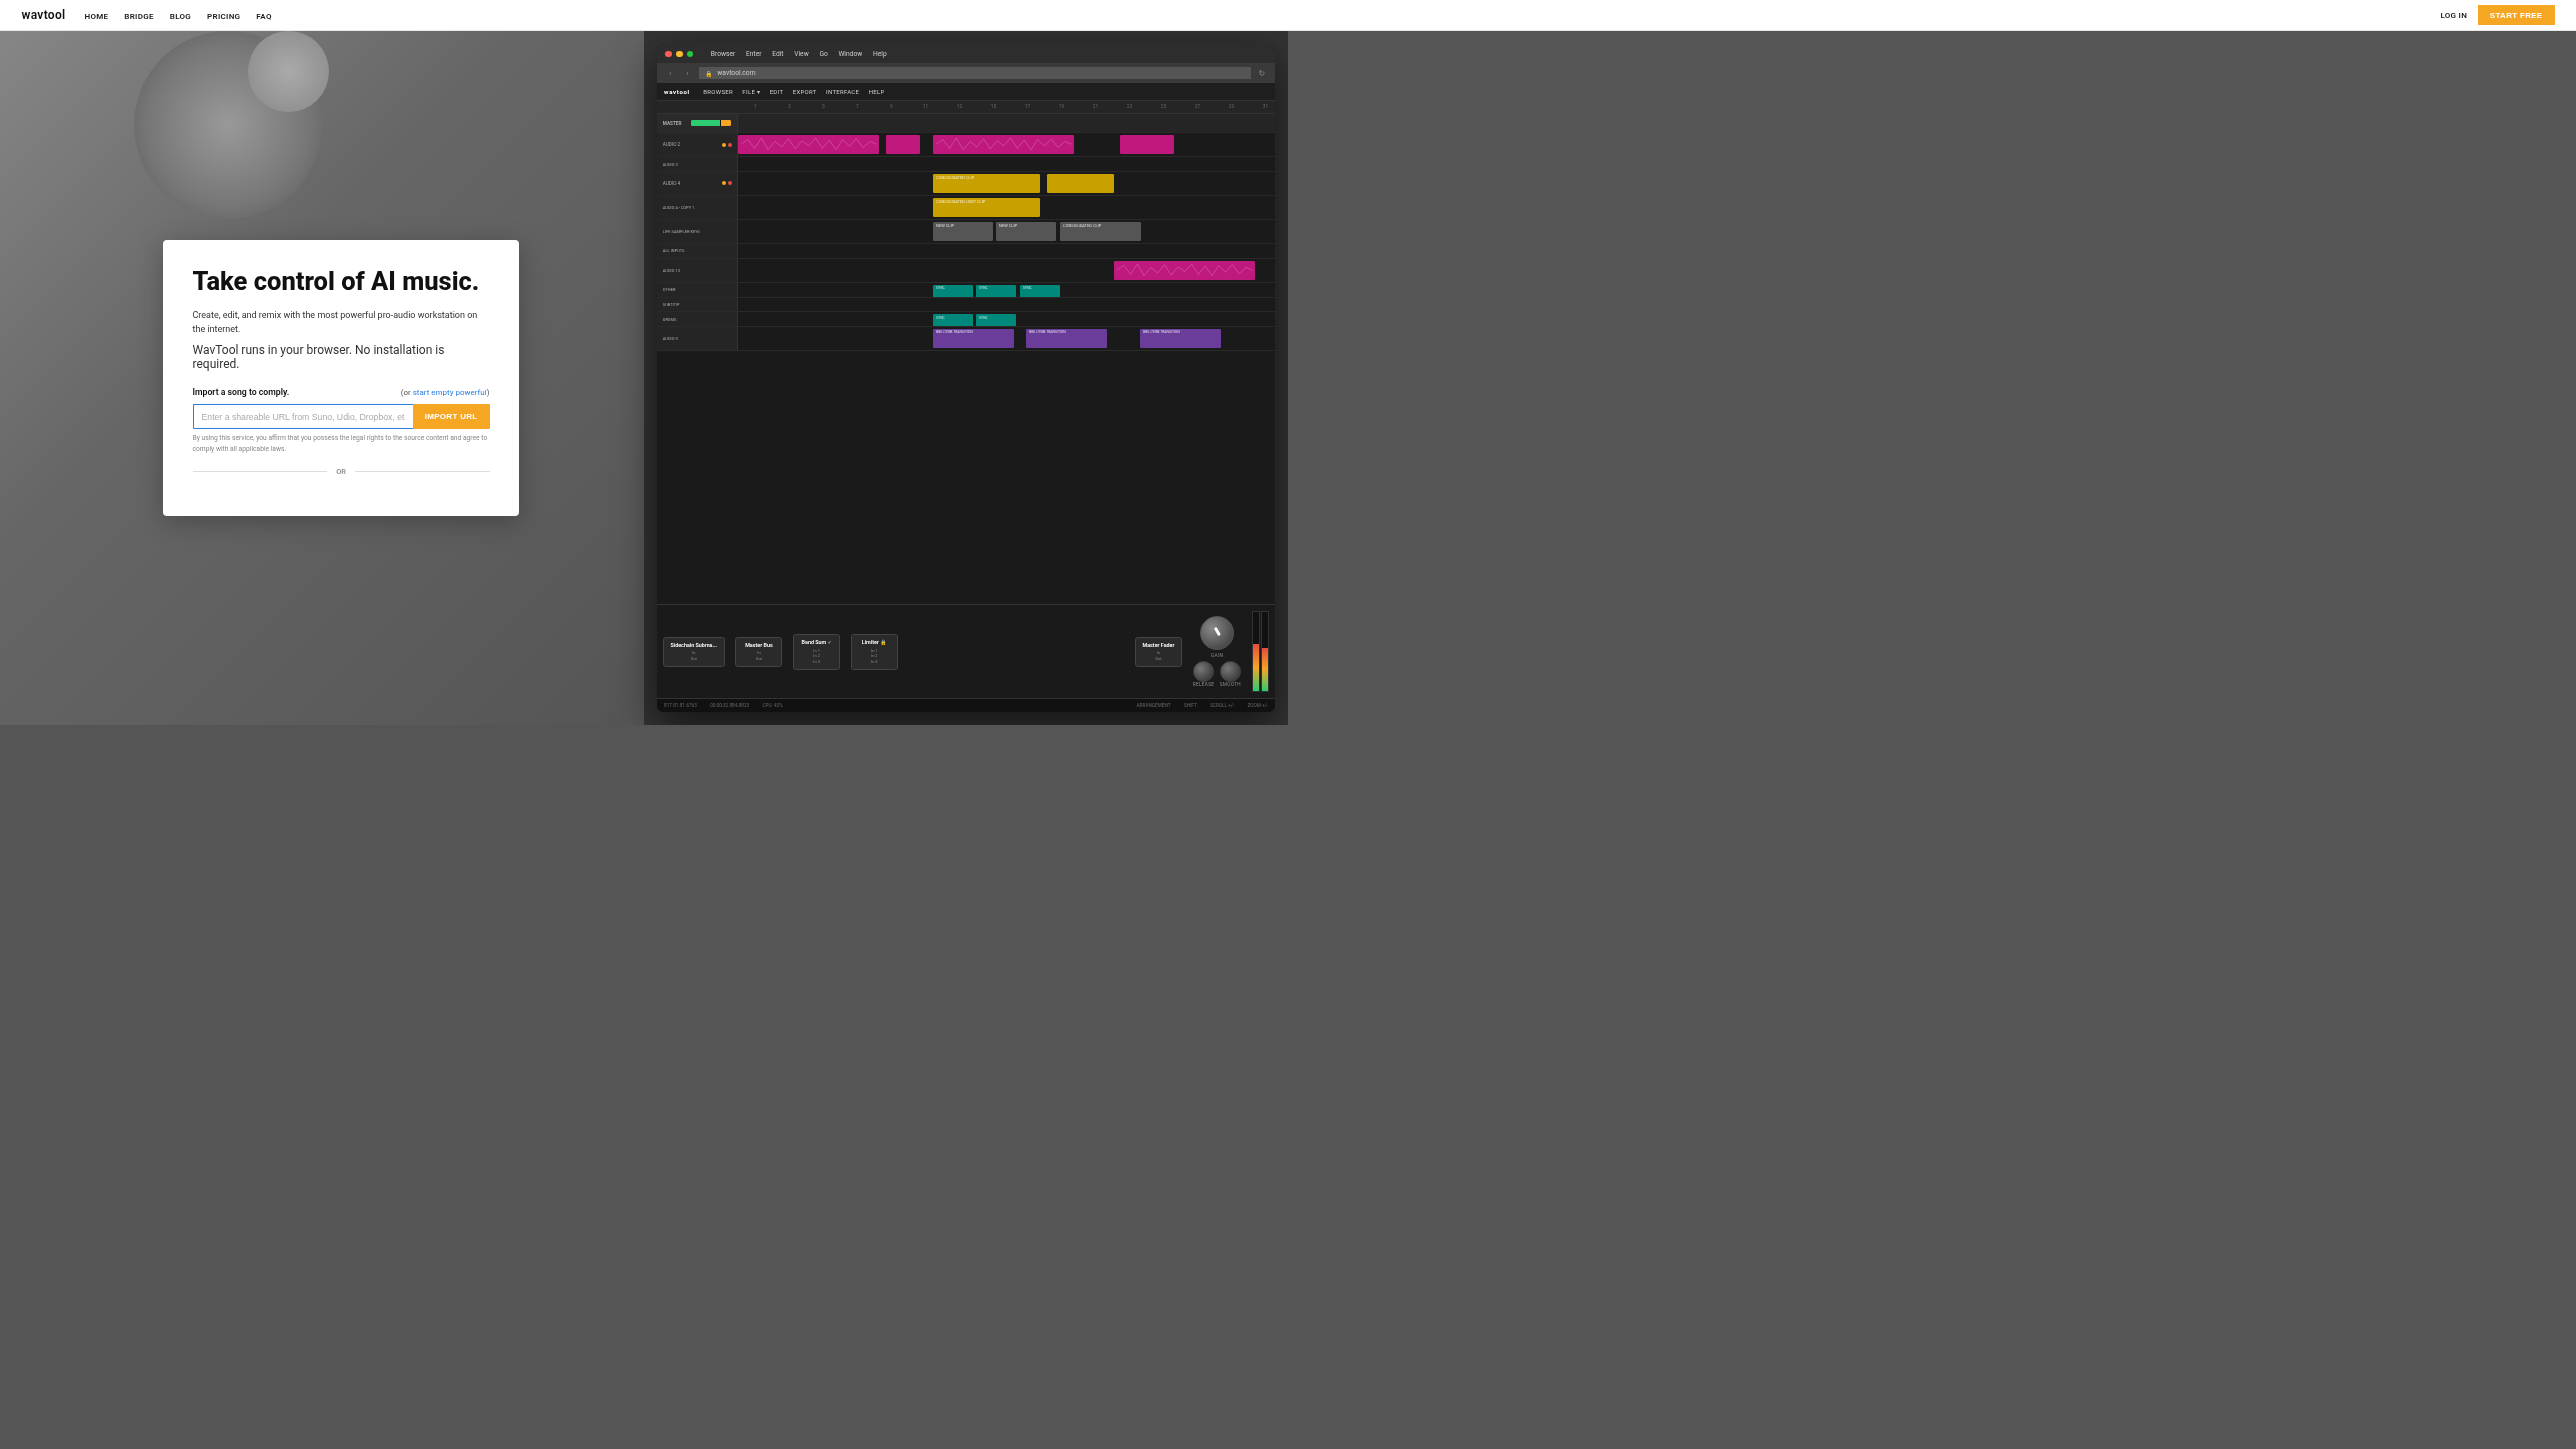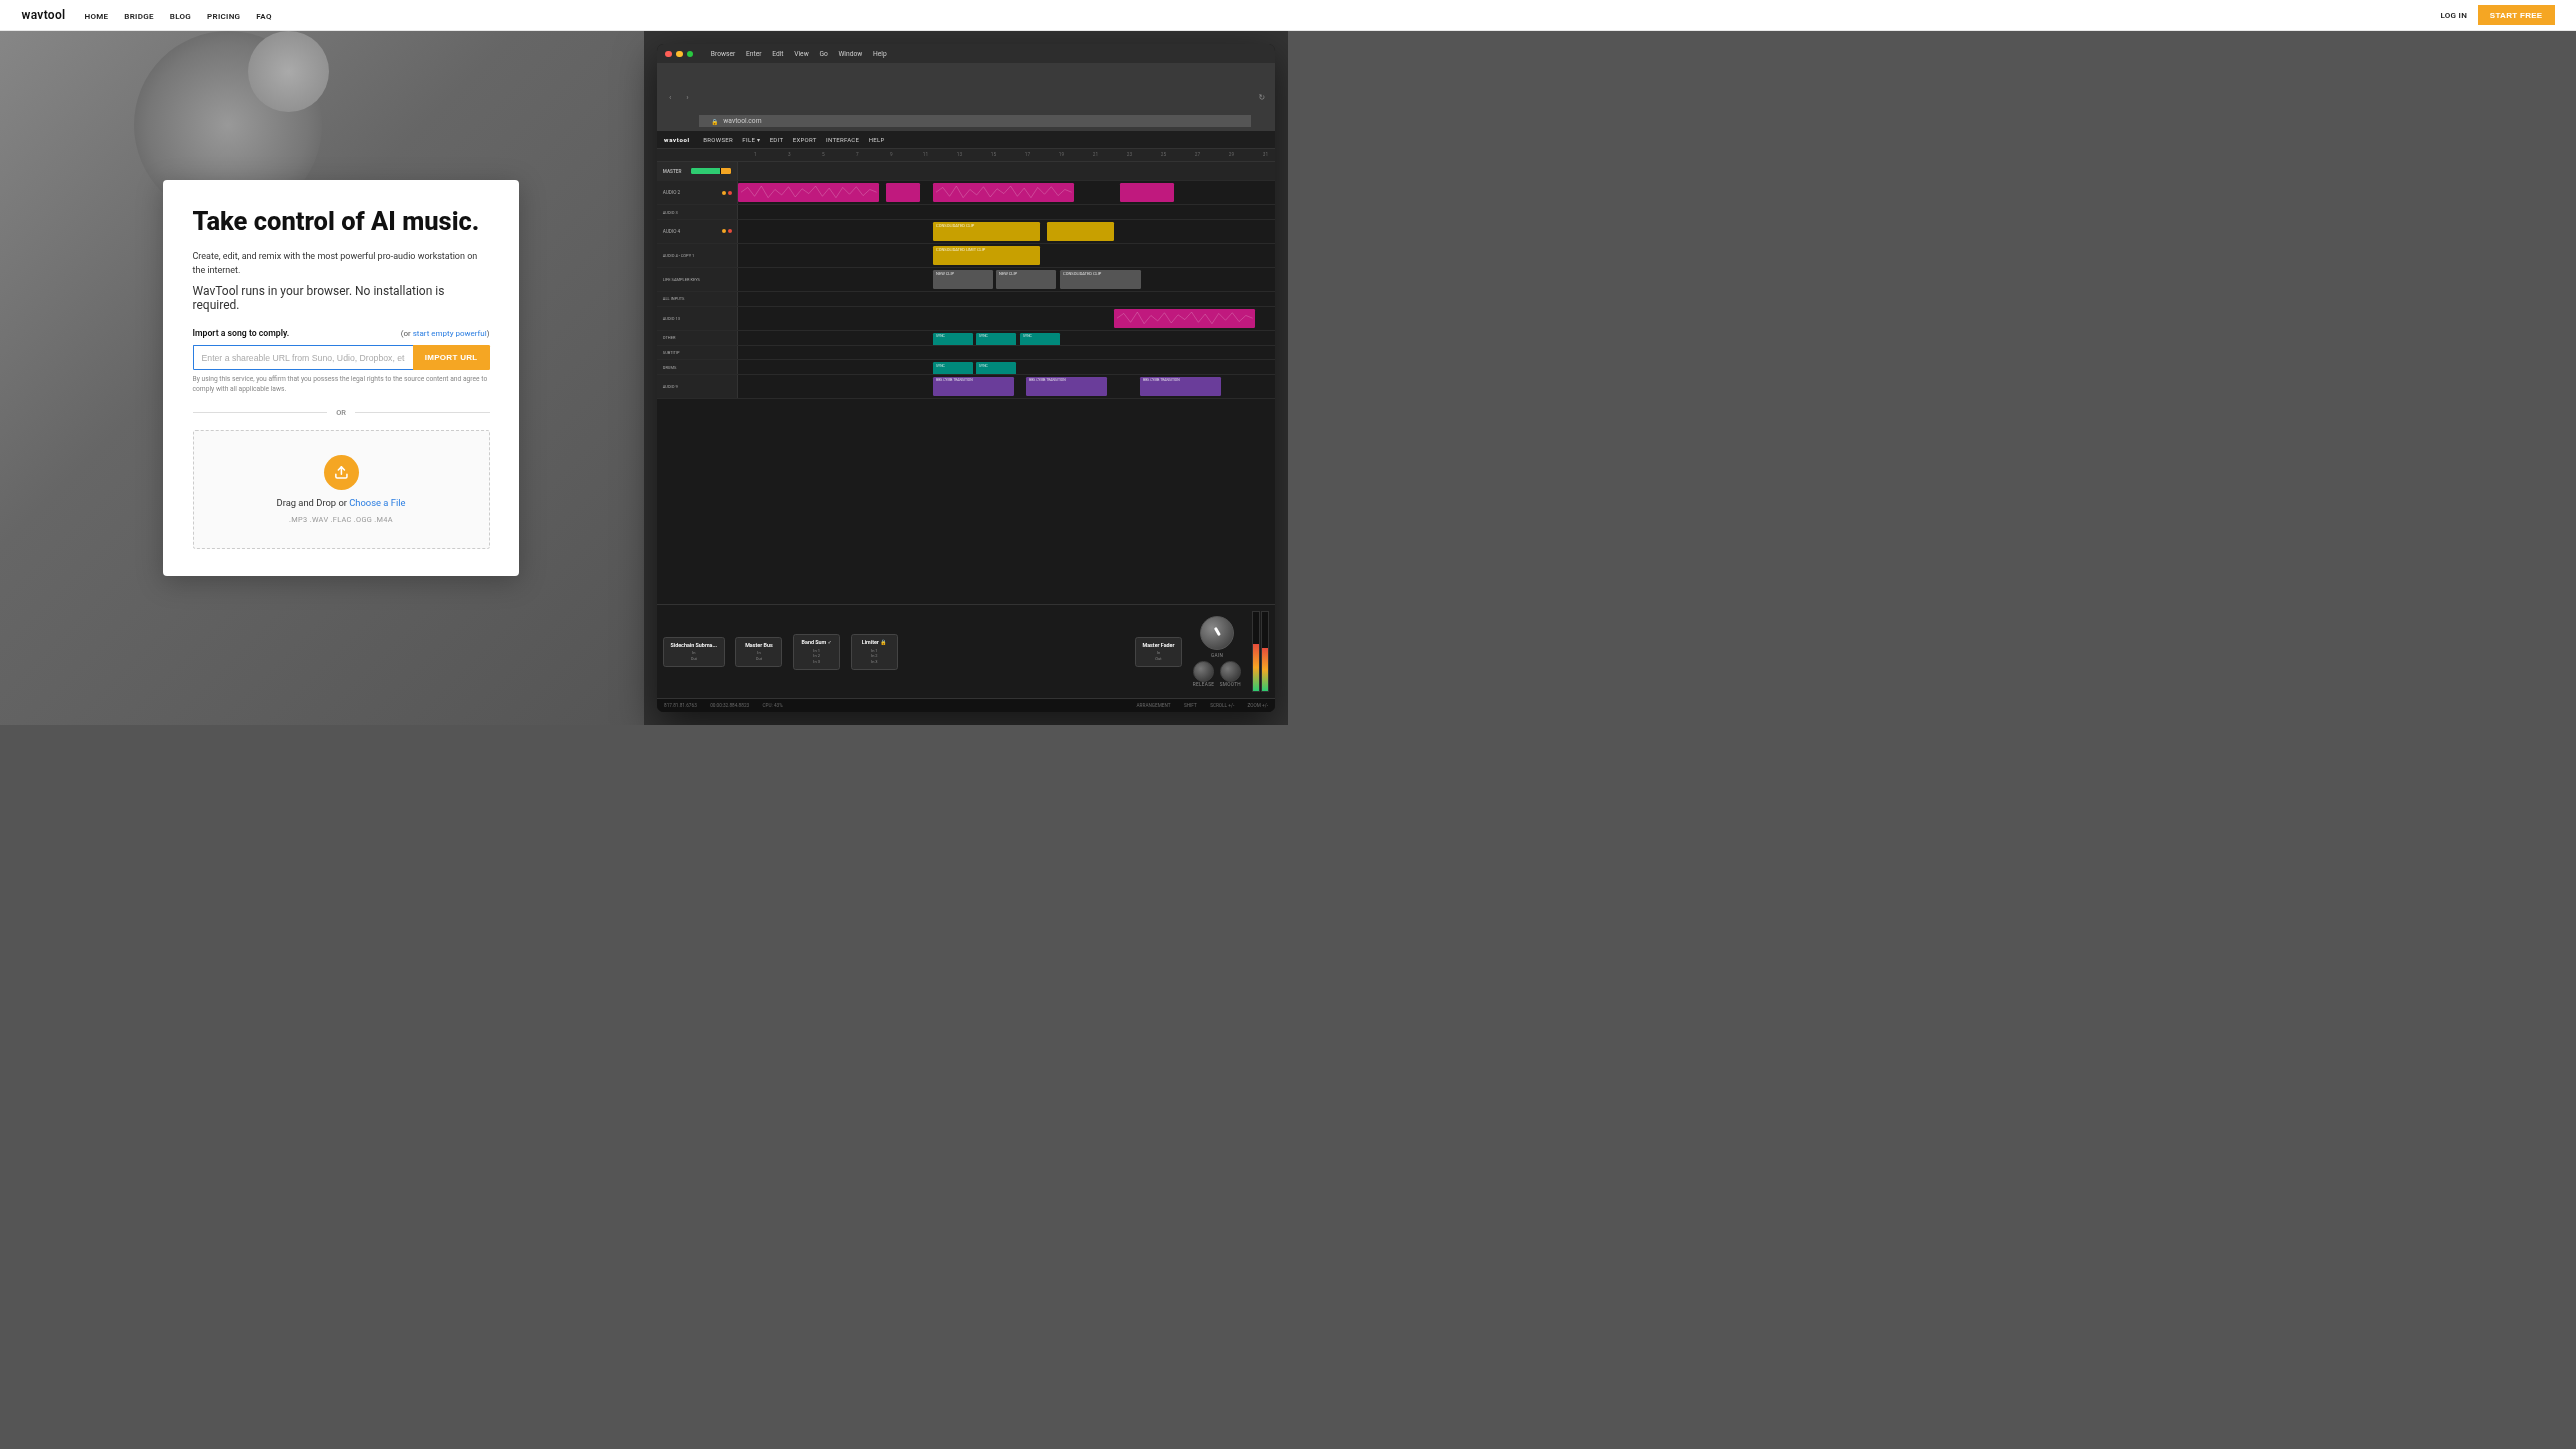--- a/index.html
+++ b/index.html
@@ -371,27 +371,26 @@
       align-items: center;
       justify-content: center;
       color: #888;
       font-size: 8px;
     }
 
     .browser-address {
       flex: 1;
       background: #555;
       border-radius: 0;
-      padding: 2px 13px;
+      padding: 2px 7px;
       font-size: 6.7px;
       color: #ccc;
       display: flex;
       align-items: center;
       gap: 4px;
-      margin-top: 48px;
     }
 
     .lock-icon {
       color: #aaa;
       font-size: 6px;
     }
 
     
     .app-toolbar {
       background: #1e1e1e;
@@ -711,33 +710,20 @@
       </div>
 
       <p class="legal-text">By using this service, you affirm that you possess the legal rights to the source content and agree to comply with all applicable laws.</p>
 
       <div class="divider-row">
         <div class="divider-line"></div>
         <span class="divider-or">OR</span>
         <div class="divider-line"></div>
       </div>
 
-      <div class="drop-zone">
-        <div class="upload-icon">
-          <svg width="14.8" height="14.8" viewBox="0 0 24 24" fill="none" stroke="white" stroke-width="2.5" stroke-linecap="round" stroke-linejoin="round">
-            <path d="M21 15v4a2 2 0 0 1-2 2H5a2 2 0 0 1-2-2v-4"></path>
-            <polyline points="17 8 12 3 7 8"></polyline>
-            <line x1="12" y1="3" x2="12" y2="15"></line>
-          </svg>
-        </div>
-        <p class="drop-text">
-          <span>Drag and Drop or </span><a href="#">Choose a File</a>
-        </p>
-        <p class="drop-formats">.MP3  .WAV  .FLAC  .OGG  .M4A</p>
-      </div>
     </div>
   </div>
 
   <div class="right-panel">
     <div class="browser-window">
 
       <div class="mac-titlebar">
         <div class="mac-dot red"></div>
         <div class="mac-dot yellow"></div>
         <div class="mac-dot green"></div>

